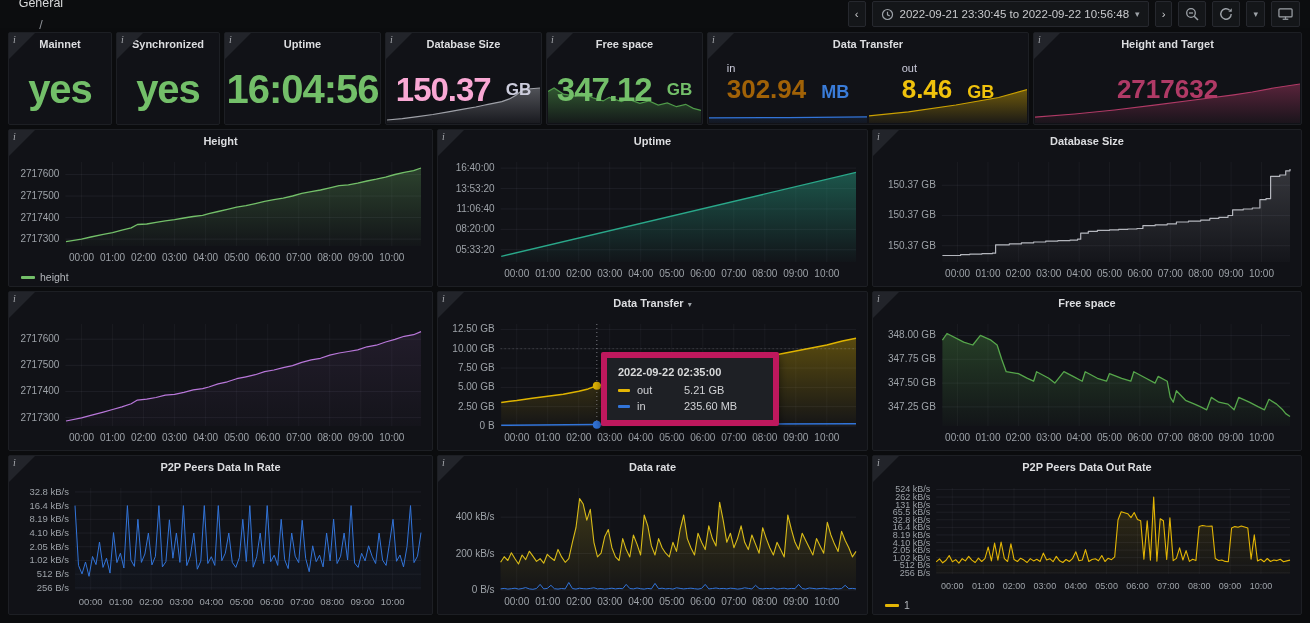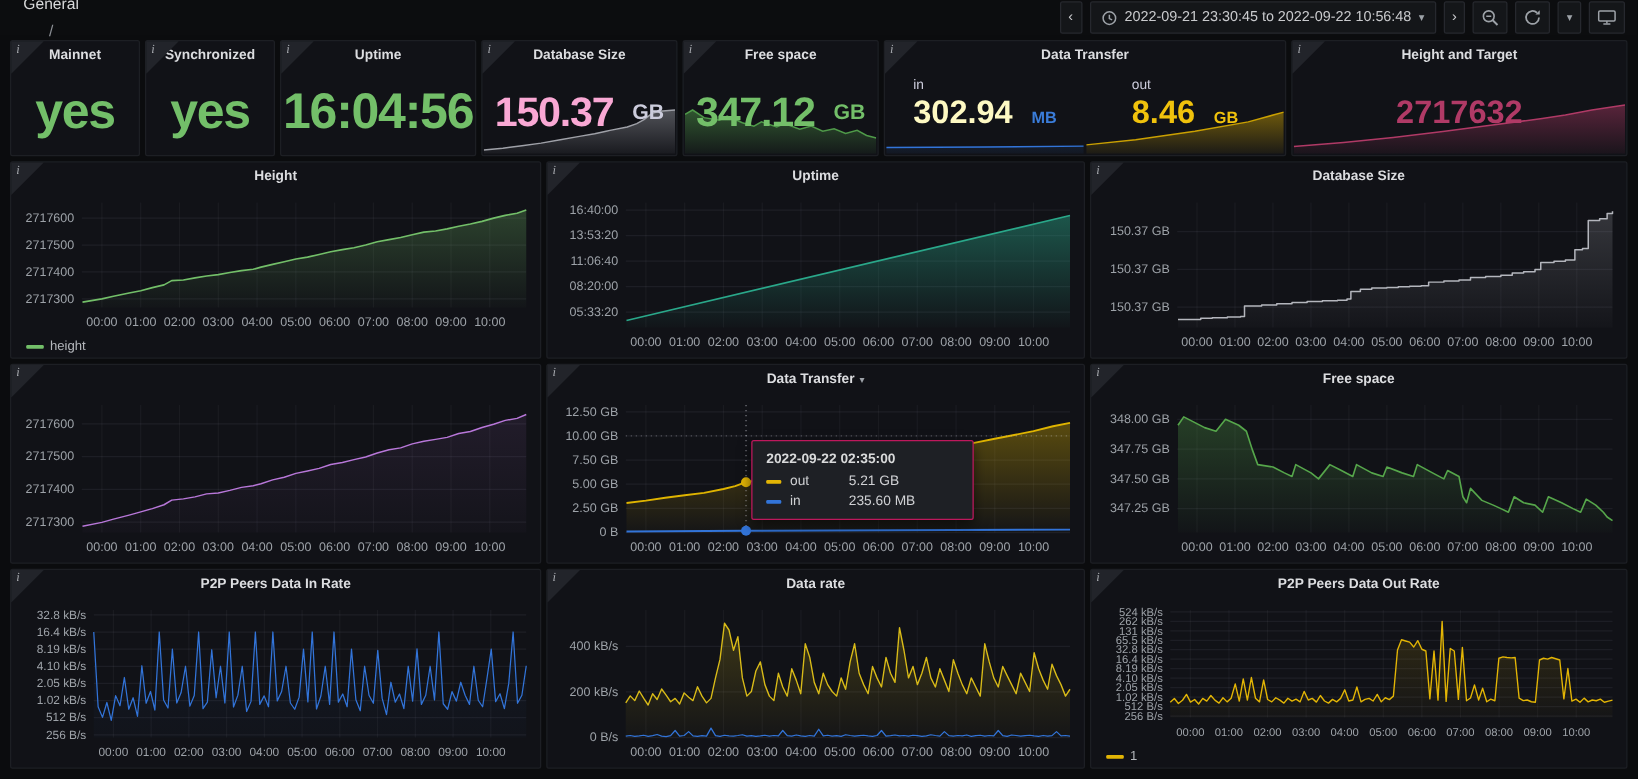--- a/index.html
+++ b/index.html
@@ -30,31 +30,31 @@
   .num{font-weight:700;letter-spacing:-1px;}
   .unit{font-weight:700;margin-left:15px;}
   .fs40 .num{font-size:40px;} .fs34 .num{font-size:33px;} .fs34 .unit{font-size:17px;}
   .fs30 .num{font-size:26px;letter-spacing:0;}
   .spark{position:absolute;left:1px;bottom:1px;width:calc(100% - 2px);height:36px;z-index:0;}
   .spark40{height:42px;}
   .dt-wrap{position:absolute;left:0;right:0;top:22px;bottom:0;display:flex;}
   .substat{flex:1;position:relative;display:flex;align-items:center;justify-content:center;}
   .vblock{display:flex;flex-direction:column;align-items:flex-start;margin-bottom:12px;}
   .sublabel{font-size:11px;color:#ccccdc;margin-bottom:0px;}
-  .subval .num{font-size:26px;letter-spacing:0;} .subval .unit{font-size:13px;}
+  .subval .num{font-size:26px;letter-spacing:0;} .subval .unit{font-size:18px;}
   
   .chart{position:absolute;left:1px;right:1px;top:22px;bottom:2px;width:calc(100% - 2px);
          height:calc(100% - 24px);}
   .has-legend .chart{bottom:18px;height:calc(100% - 40px);}
   .legend{position:absolute;left:12px;bottom:3px;display:flex;gap:14px;font-size:10.5px;
           color:#b4b7bc;align-items:center;z-index:2;}
   .lg-item{display:flex;align-items:center;gap:5px;cursor:pointer;}
   .lg-sw{width:14px;height:3px;border-radius:1px;display:inline-block;}
   
-  .gtooltip{position:absolute;left:163px;top:60px;background:#1e2025;border:1px solid #be185d;
+  .gtooltip{position:absolute;left:163px;top:60px;background:#1e2025;border:6px solid #be185d;
             border-radius:2px;padding:8px 11px;font-size:11px;box-shadow:0 4px 10px rgba(0,0,0,.55);
             z-index:6;min-width:178px;box-sizing:border-box;}
   .tt-title{font-weight:700;color:#d8d9da;margin-bottom:6px;}
   .tt-row{display:flex;align-items:center;gap:7px;margin-top:4px;color:#d0d1d4;}
   .tt-sw{width:12px;height:3px;border-radius:1px;flex:0 0 auto;}
   .tt-label{width:26px;}
   .tt-val{padding-left:14px;}
   svg{display:block;}
 </style>
 </head>
@@ -191,21 +191,21 @@
 
   <div class="panel" style="left:707px;top:32px;width:322px;height:93px">
     <div class="corner">
         <span class="i">i</span>
       </div>
     <div class="ptitle">Data Transfer</div>
     <div class="dt-wrap">
       <div class="substat">
         <div class="vblock">
           <span class="sublabel">in</span>
-          <span class="subval"><span class="num" style="color: #fef9c3;">302.94</span><span class="unit" style="color: rgb(58, 124, 217);">MB</span></span>
+          <span class="subval"><span class="num" style="color: #a16207;">302.94</span><span class="unit" style="color: rgb(58, 124, 217);">MB</span></span>
         </div>
         <svg class="spark" viewBox="0 0 158 36">
             <defs>
               <linearGradient id="sgrad11" x1="0" y1="0" x2="0" y2="1">
                 <stop offset="0%" stop-color="#3274d9" stop-opacity="0.12"></stop>
                 <stop offset="100%" stop-color="#3274d9" stop-opacity="0.06"></stop>
               </linearGradient>
             </defs>
             <path d="M 0.0 30.9 L 79.0 30.6 L 158.0 29.9 L 158 36 L 0 36 Z" fill="url(#sgrad11)" stroke="none"></path>
             <path d="M 0.0 30.9 L 79.0 30.6 L 158.0 29.9" fill="none" stroke="#3274d9" stroke-width="1.2"></path>

